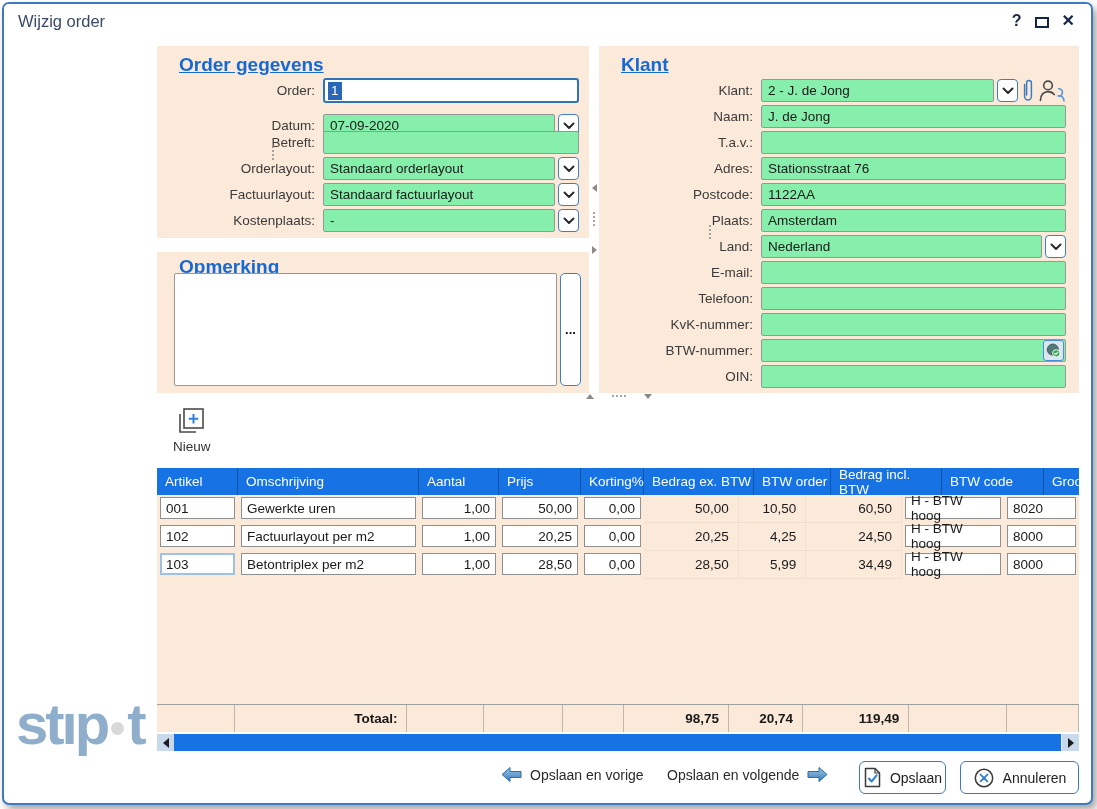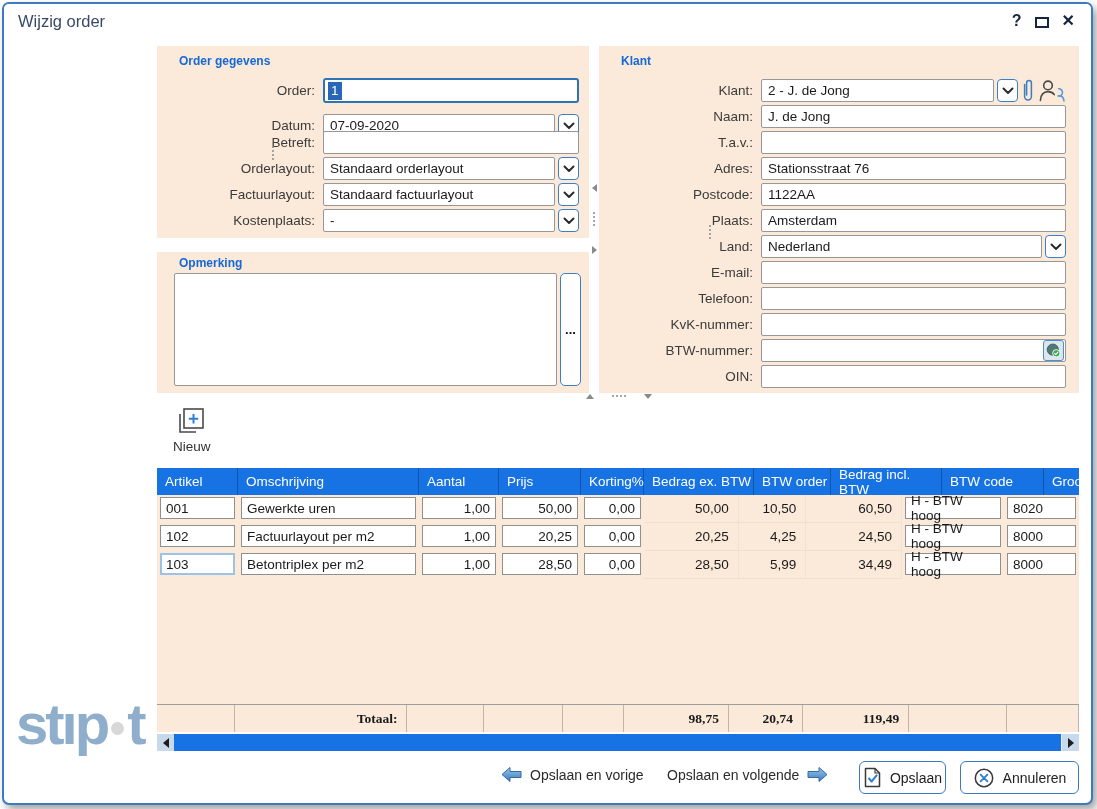--- a/index.html
+++ b/index.html
@@ -14,28 +14,28 @@
   .titlebar { position:absolute; left:0; top:0; width:100%; height:36px; background:#fff; }
   .win-title { position:absolute; left:14px; top:8px; font-size:16.5px; color:#3A4A66; }
   .winctl { position:absolute; right:16px; top:7px; display:flex; gap:13px; align-items:center; color:#15253F; }
   .wbtn { font-size:16px; font-weight:bold; color:#15253F; cursor:pointer; line-height:20px; }
   .wsquare { width:14px; height:11px; border:2px solid #15253F; margin-top:3px; cursor:pointer; }
   
   .panel { position:absolute; background:#FBE9D9; }
   .panel-order    { left:153px; top:42px;  width:432px; height:192px; }
   .panel-opmerk   { left:153px; top:248px; width:432px; height:141px; }
   .panel-klant    { left:595px; top:42px;  width:480px; height:347px; }
-  .ptitle { position:absolute; left:22px; top:8px; font-size:12px; font-weight:bold; color:#1569D6; }
+  .ptitle { position:absolute; left:22px; top:8px; font-size:19px; font-weight:bold; color:#1569D6;text-decoration:underline; }
   .frow { position:absolute; left:0; right:0; height:23px; display:flex; align-items:center;margin-left:44px; }
   .flabel { flex:0 0 122px; text-align:right; padding-right:8px; font-size:13.5px; color:#3b3b3b; }
   .panel-klant .flabel { flex-basis:118px; }
   .fctl { flex:1; display:flex; align-items:center; gap:3px; padding-right:10px; }
   .panel-klant .fctl { padding-right:13px; }
   .tinput, .cinput {
-    flex:1; height:23px; border:1px solid #979797; border-radius:2px; background:#ffffff;
+    flex:1; height:23px; border:1px solid #979797; border-radius:2px; background:#86efac;
     font-family:"Liberation Sans",sans-serif; font-size:13.5px; color:#1a1a1a; padding:0 6px;
     display:flex; align-items:center; min-width:0;
   }
   input.tinput { display:block; line-height:21px; }
   .order-input { flex:1; height:25px; border:2px solid #2E74B5; border-radius:3px; background:#fff;
     display:flex; align-items:center; padding:0 3px; }
   .sel { background:#2A66B8; color:#fff; font-size:13.5px; padding:0 3px; line-height:18px; }
   .ddbtn { flex:0 0 21px; width:21px; height:23px; border:1.5px solid #3F7FC0; border-radius:4px;
     background:#fff; display:flex; align-items:center; justify-content:center; cursor:pointer; }
   .iconbtn { cursor:pointer; display:flex; align-items:center; justify-content:center; }
@@ -80,21 +80,21 @@
   .cellbox.num { justify-content:flex-end; }
   .cellbox.focus { border:2px solid #9CC2E8; padding:0 4px; }
   .ro { display:flex; align-items:center; justify-content:flex-end; padding:2px 9px; font-size:13.5px;
     color:#1a1a1a; border-right:1px solid #F2E1D0; border-bottom:1px solid #F0DFCE; }
   .c0 { width:81px; }  .c1 { width:181px; } .c2 { width:80px; }  .c3 { width:82px; }
   .c4 { width:63px; }  .c5 { width:110px; } .c6 { width:77px; }  .c7 { width:111px; }
   .c8 { width:102px; } .c9 { width:75px; }
   .g-fill { flex:1 1 auto; }
   .g-total { display:flex; height:28px; flex:0 0 28px; border-top:1px solid #9E9E9E; }
   .tc { display:flex; align-items:center; justify-content:flex-end; padding:0 9px;
-    border-right:1px solid #BFB5A9; font-size:13.5px; font-weight:bold; color:#1a1a1a;font-family:Liberation Serif, serif; }
+    border-right:1px solid #BFB5A9; font-size:13.5px; font-weight:bold; color:#1a1a1a; }
   
   .hscroll { position:absolute; left:153px; top:730px; width:922px; height:17px; background:#ECECEC; }
   .sbtn { position:absolute; top:0; width:17px; height:17px; background:#C8D9EC; display:flex;
     align-items:center; justify-content:center; cursor:pointer; }
   .sbtn.left { left:0; } .sbtn.right { right:0; }
   .sb-tri-l { width:0;height:0;border-top:5px solid transparent;border-bottom:5px solid transparent;border-right:6px solid #1d1d1d; }
   .sb-tri-r { width:0;height:0;border-top:5px solid transparent;border-bottom:5px solid transparent;border-left:6px solid #1d1d1d; }
   .sthumb { position:absolute; left:17px; top:0; width:887px; height:17px; background:#1772E4; cursor:grab; }
   
   .flink { position:absolute; display:flex; align-items:center; gap:8px; font-size:14px; color:#2b2b2b; cursor:pointer; }

